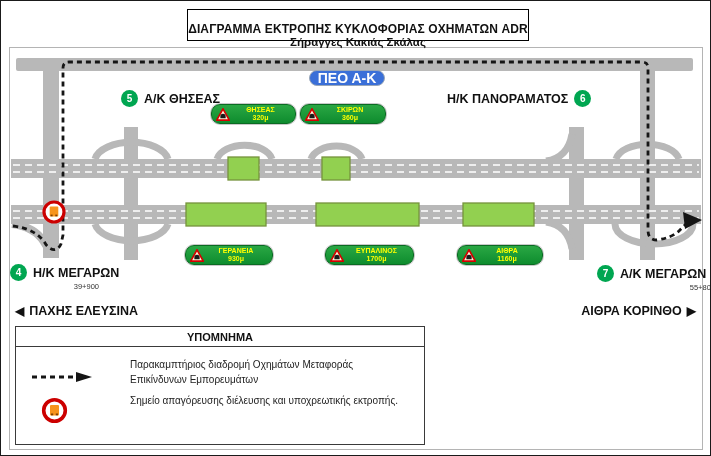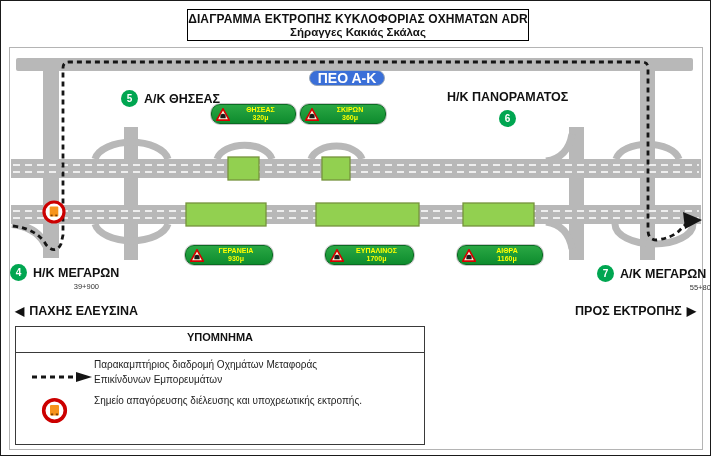--- a/index.html
+++ b/index.html
@@ -13,21 +13,21 @@
   .ramp{fill:none;stroke:var(--road-gray);stroke-width:7;}
   .ramp-wide{fill:none;stroke:var(--road-gray);stroke-width:8;}
   .lane{stroke:#ffffff;stroke-width:1.6;stroke-dasharray:7 5;fill:none;}
   .tunnel{fill:var(--tunnel-green);stroke:#76933c;stroke-width:1.3;}
   .route{fill:none;stroke:var(--route-black);stroke-width:2.8;stroke-dasharray:5 4;}
   .route-arrow{fill:var(--route-black);}
   .sign-ring{fill:#ffffff;stroke:var(--sign-red);stroke-width:3.2;}
   .sign-truck{fill:var(--sign-orange);}
   .overlay{position:absolute;z-index:2;}
   #title-box{left:186px;top:8px;width:342px;height:32px;border:1.5px solid #000;
-             background:#fff;text-align:center;box-sizing:border-box;padding-top:2px;}
+             background:#fff;text-align:center;box-sizing:border-box;padding-top:12px;}
   #title-box .l1{font-size:12px;font-weight:bold;color:#111;letter-spacing:.1px;}
   #title-box .l2{font-size:11.5px;font-weight:bold;color:#111;}
   .badge-blue{left:308px;top:69px;width:76px;height:16px;background:var(--badge-blue);
               border:1px solid #9aa7b8;border-radius:8px;color:#fff;font-size:14px;
               font-weight:bold;text-align:center;line-height:15px;box-sizing:border-box;}
   .pill{height:20px;background:linear-gradient(var(--pill-green-top),var(--pill-green-bottom));
         border:1px solid var(--pill-green-border);border-radius:9px;display:flex;
         align-items:center;padding:0 4px;box-sizing:border-box;box-shadow:0 0 0 1px #c9c9c9;}
   .pill .ptxt{flex:1;text-align:center;color:var(--pill-text-yellow);font-weight:bold;
               font-size:7px;line-height:8px;}
@@ -37,23 +37,23 @@
               color:#fff;font-size:10px;font-weight:bold;text-align:center;
               line-height:17px;flex:0 0 auto;}
   .ic-label{font-size:12.5px;font-weight:bold;color:#111;white-space:nowrap;}
   .chainage{font-size:7.5px;color:#333;text-align:right;width:60px;}
   .dir-label{font-size:12.5px;font-weight:bold;color:#111;display:flex;
              align-items:center;gap:5px;white-space:nowrap;}
   .dir-tri{font-size:12px;color:#111;}
   #legend{left:14px;top:325px;width:410px;height:119px;border:1.2px solid #3a3a3a;
           background:#fff;box-sizing:border-box;}
   #legend .lg-title{font-size:11px;font-weight:bold;text-align:center;color:#111;
-          border-bottom:1px solid #3a3a3a;padding:4px 0 9px 0;}
+          border-bottom:1px solid #3a3a3a;padding:4px 0 3px 0;}
   #legend .lg-item-icon{position:absolute;}
-  #legend .lg-text{position:absolute;font-size:10px;color:#222;line-height:14.5px;}
+  #legend .lg-text{position:absolute;font-size:10px;color:#222;line-height:14.5px;margin-left:36px;}
 </style>
 </head>
 <body>
 
 <div id="stage">
 
   <div id="frame"></div>
 
   <svg class="diagram" width="711" height="456" viewBox="0 0 711 456">
     <g>
@@ -154,41 +154,41 @@
     <div class="ptxt">
       <div>ΑΙΘΡΑ</div>
       <div>1160μ</div>
     </div>
   </div>
 
   <div class="overlay ic-row" style="left:120px;top:89px;">
     <div class="num-circle">5</div>
     <div class="ic-label">Α/Κ ΘΗΣΕΑΣ</div>
   </div>
-  <div class="overlay ic-row" style="left:446px;top:89px;flex-direction:column;">
+  <div class="overlay ic-row" style="left:446px;top:89px;">
     <div class="ic-label">Η/Κ ΠΑΝΟΡΑΜΑΤΟΣ</div>
     <div class="num-circle">6</div>
   </div>
   <div class="overlay ic-row" style="left:9px;top:263px;">
     <div class="num-circle">4</div>
     <div class="ic-label">Η/Κ ΜΕΓΑΡΩΝ</div>
   </div>
   <div class="overlay chainage" style="left:38px;top:281px;">39+900</div>
   <div class="overlay ic-row" style="left:596px;top:264px;">
     <div class="num-circle">7</div>
     <div class="ic-label">Α/Κ ΜΕΓΑΡΩΝ</div>
   </div>
   <div class="overlay chainage" style="left:654px;top:282px;">55+800</div>
 
   <div class="overlay dir-label" style="left:14px;top:303px;">
     <span class="dir-tri">◀</span>
     <span>ΠΑΧΗΣ ΕΛΕΥΣΙΝΑ</span>
   </div>
   <div class="overlay dir-label" style="right:14px;top:303px;">
-    <span>ΠΡΟΣ ΕΚΤΡΟΠΗΣ</span>
+    <span>ΑΙΘΡΑ ΚΟΡΙΝΘΟ</span>
     <span class="dir-tri">▶</span>
   </div>
 
   <div id="legend" class="overlay">
     <div class="lg-title">ΥΠΟΜΝΗΜΑ</div>
     <svg class="lg-item-icon" style="left:14px;top:43px;" width="64" height="14" viewBox="0 0 64 14">
       <line x1="2" y1="7" x2="47" y2="7" stroke="#151515" stroke-width="3" stroke-dasharray="5 4"></line>
       <polygon points="46,2 62,7 46,12" fill="#151515"></polygon>
     </svg>
     <div class="lg-text" style="left:78px;top:31px;">

